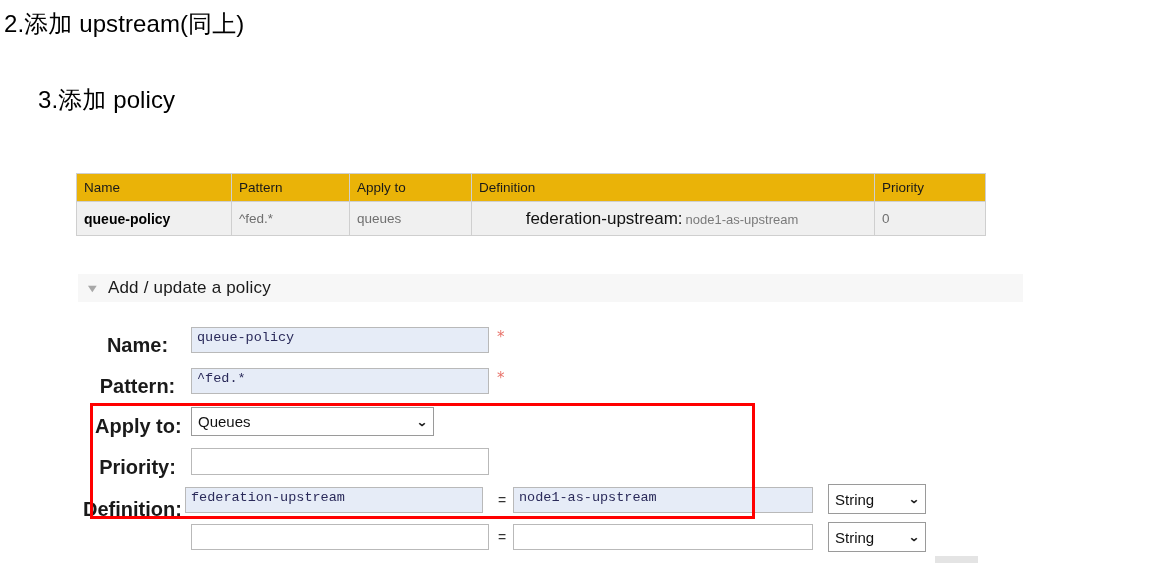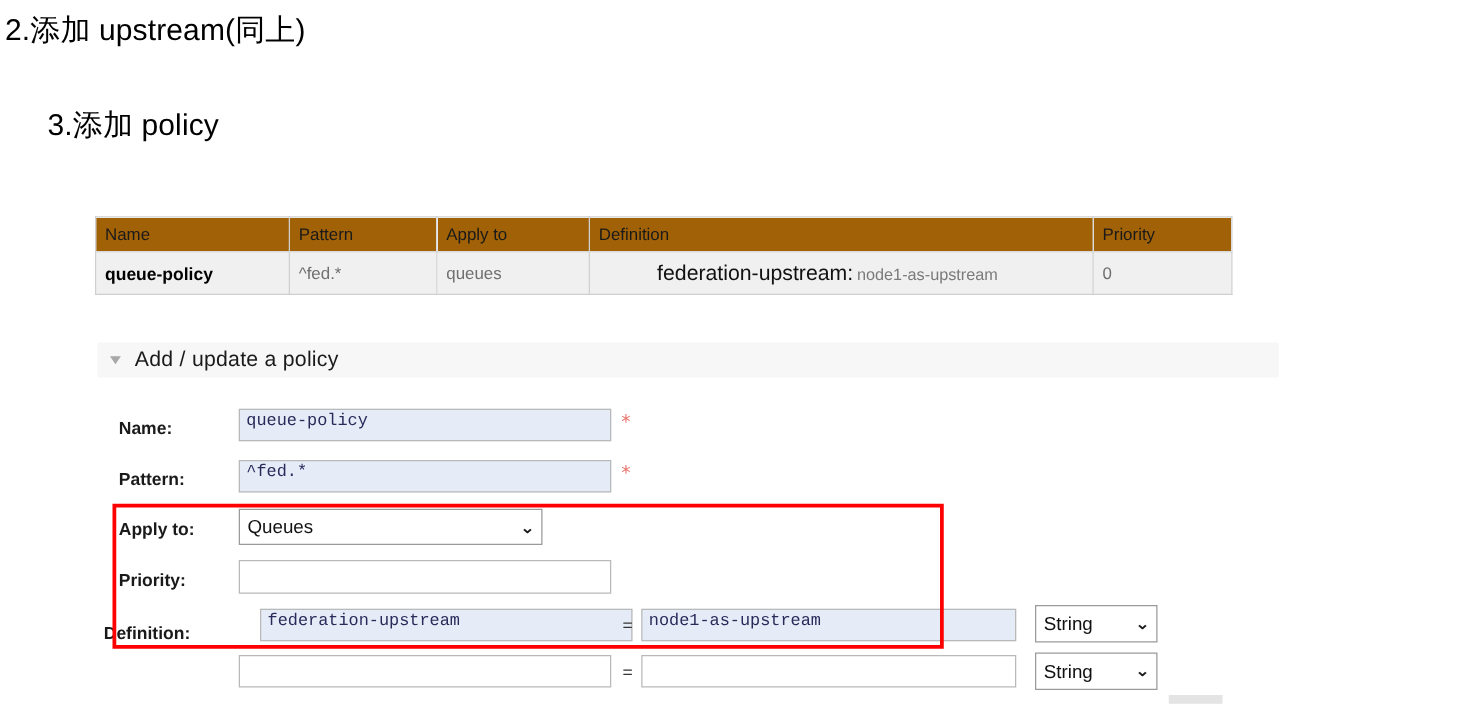--- a/index.html
+++ b/index.html
@@ -42,21 +42,21 @@
   .policy-table td {
     border: 1px solid #cfcfcf;
     text-align: left;
     padding: 4px 7px;
     vertical-align: middle;
     font-weight: 400;
     overflow: hidden;
     white-space: nowrap;
   }
   .policy-table thead th {
-    background: #a16207;
+    background: #eab308;
     height: 19px;
     color: #1a1a1a;
   }
   .policy-table tbody td {
     background: #f0f0f0;
     height: 25px;
   }
   .col-name     { width: 140px; }
   .col-pattern  { width: 103px; }
   .col-applyto  { width: 107px; margin-top: 28px; }
@@ -108,24 +108,24 @@
     margin-left: 10px;
     font-weight: normal;
     font-size: 17px;
     color: #1a1a1a;
     letter-spacing: 0.2px;
   }
 
   
   .form-label {
     position: absolute;
-    font-size: 14px;
+    font-size: 20px;
     font-weight: bold;
     color: #1a1a1a;
-    text-align: left;
+    text-align: center;
     white-space: nowrap;
   }
   .form-input {
     position: absolute;
     box-sizing: border-box;
     border: 1px solid #b9b9b9;
     background: #ffffff;
     font-family: "Liberation Mono", monospace;
     font-size: 13.5px;
     color: #2a2a5a;
@@ -178,21 +178,21 @@
   #input-pattern    { left: 191px; top: 368px; width: 298px; height: 26px; }
   #star-pattern     { left: 497px; top: 369px; }
 
   #label-applyto    { left: 95px;  top: 415px; width: 85px; }
   #select-applyto   { left: 191px; top: 407px; width: 243px; height: 29px; }
 
   #label-priority   { left: 95px;  top: 456px; width: 85px; }
   #input-priority   { left: 191px; top: 448px; width: 298px; height: 27px; }
 
   #label-definition { left: 83px;  top: 498px; width: 97px; }
-  #input-def-k1     { left: 208px; top: 487px; width: 298px; height: 26px; }
+  #input-def-k1     { left: 185px; top: 487px; width: 298px; height: 26px; }
   #eq-1             { left: 498px; top: 492px; }
   #input-def-v1     { left: 513px; top: 487px; width: 300px; height: 26px; }
   #select-type-1    { left: 828px; top: 484px; width: 98px; height: 30px; }
 
   #input-def-k2     { left: 191px; top: 524px; width: 298px; height: 26px; }
   #eq-2             { left: 498px; top: 529px; }
   #input-def-v2     { left: 513px; top: 524px; width: 300px; height: 26px; }
   #select-type-2    { left: 828px; top: 522px; width: 98px; height: 30px; }
 
   

